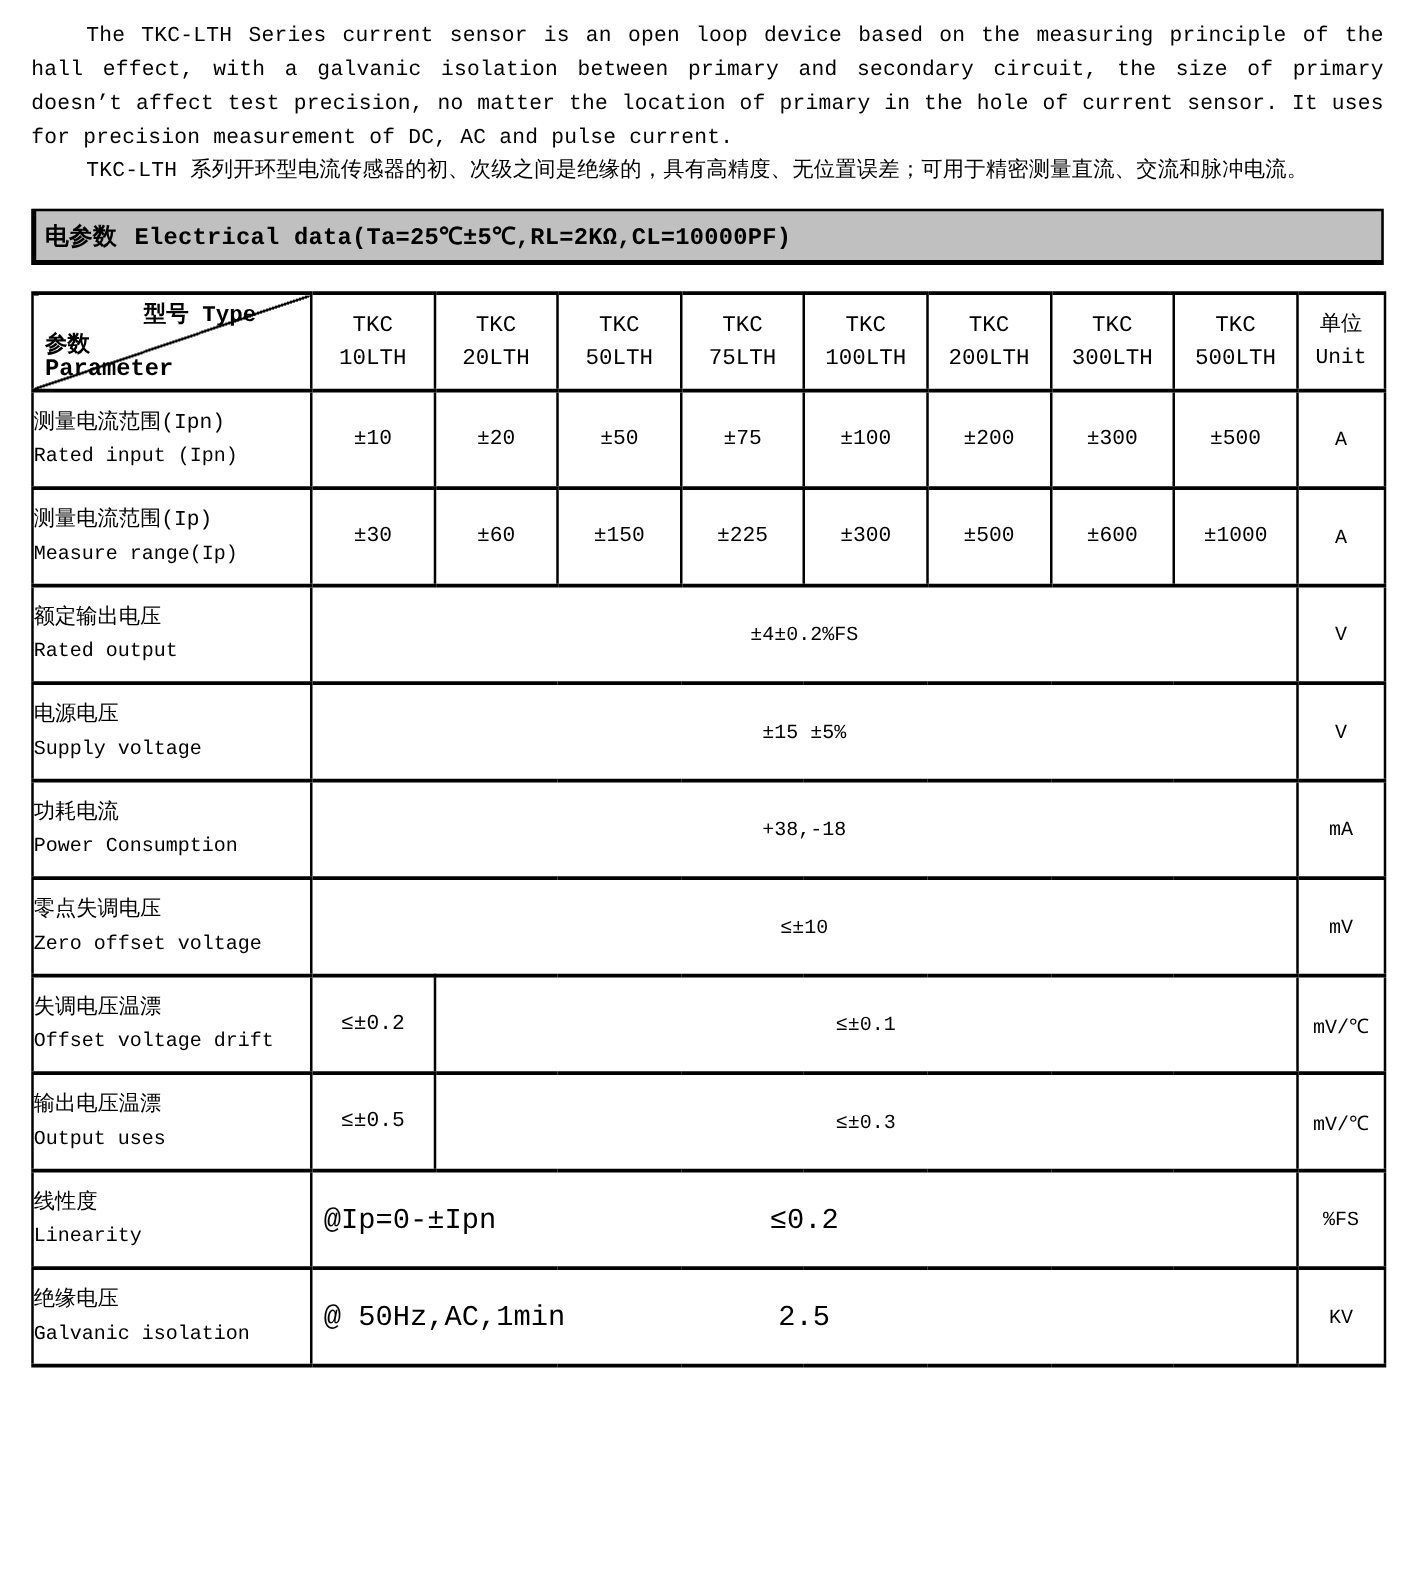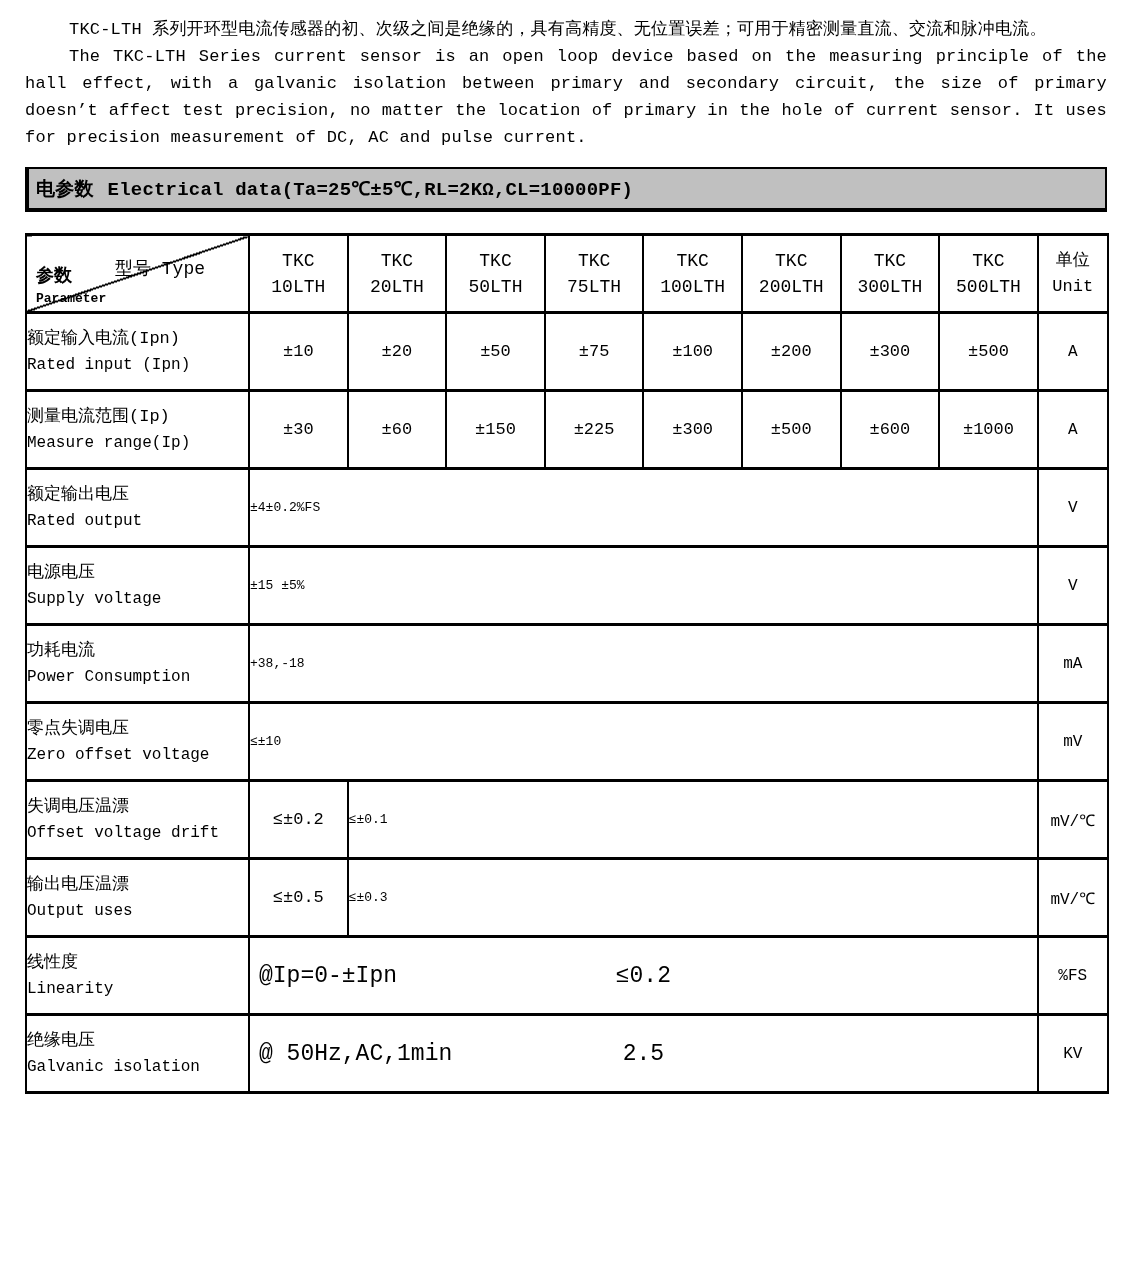--- a/index.html
+++ b/index.html
@@ -56,48 +56,48 @@
   th.unit-h { text-align: center; font-size: 17px; line-height: 26px; }
   td.label {
     text-align: left;
     padding: 4px 4px 4px 9px;
     font-size: 17px;
     line-height: 26px;
   }
   td.label .en { font-size: 16px; }
   td.val { text-align: center; font-size: 17px; }
   td.unit { text-align: center; font-size: 16px; }
-  td.merged { font-size: 13px; }
+  td.merged { text-align: center; font-size: 16px; }
   td.cond-cell { position: relative; text-align: center; font-size: 23px; }
   td.cond-cell .cond {
     position: absolute;
     left: 9px;
     top: 50%;
     transform: translateY(-50%);
     white-space: pre;
   }
   
   td.corner {
     position: relative;
     background-image: linear-gradient(to bottom right,
       transparent calc(50% - 1px), #000 calc(50% - 1px),
       #000 calc(50% + 1px), transparent calc(50% + 1px));
   }
-  td.corner .c-top   { position: absolute; top: 20px;  left: 88px; font-weight: normal; font-size: 18px; }
+  td.corner .c-top   { position: absolute; top: 3px;  left: 88px; font-weight: bold; font-size: 18px; }
   td.corner .c-mid   { position: absolute; top: 27px; left: 9px;  font-weight: bold; font-size: 18px; }
-  td.corner .c-bot   { position: absolute; bottom: 5px; left: 9px; font-weight: bold; font-size: 13px; }
+  td.corner .c-bot   { position: absolute; bottom: 5px; left: 9px; font-weight: bold; font-size: 19px; }
 </style>
 </head>
 <body>
 
 <div class="page">
 
   <div class="intro">
+    <p>The TKC-LTH Series current sensor is an open loop device based on the measuring principle of the hall effect, with a galvanic isolation between primary and secondary circuit, the size of primary doesn’t affect test precision, no matter the location of primary in the hole of current sensor. It uses for precision measurement of DC, AC and pulse current.</p>
     <p>TKC-LTH 系列开环型电流传感器的初、次级之间是绝缘的，具有高精度、无位置误差；可用于精密测量直流、交流和脉冲电流。</p>
-    <p>The TKC-LTH Series current sensor is an open loop device based on the measuring principle of the hall effect, with a galvanic isolation between primary and secondary circuit, the size of primary doesn’t affect test precision, no matter the location of primary in the hole of current sensor. It uses for precision measurement of DC, AC and pulse current.</p>
   </div>
 
   <div class="section-bar">
     <span>电参数</span><span class="sp"></span><span>Electrical data(Ta=25℃±5℃,RL=2KΩ,CL=10000PF)</span>
   </div>
 
   <table class="spec">
     <colgroup>
       <col style="width:223px">
       <col span="8" style="width:98.6px">
@@ -144,21 +144,21 @@
         <div>500LTH</div>
       </th>
       <th class="unit-h">
         <div>单位</div>
         <div>Unit</div>
       </th>
     </tr>
 
     <tr class="r">
       <td class="label">
-        <div>额定输入电流(Ipn)</div>
+        <div>测量电流范围(Ipn)</div>
         <div class="en">Rated input (Ipn)</div>
       </td>
       <td class="val">±10</td>
       <td class="val">±20</td>
       <td class="val">±50</td>
       <td class="val">±75</td>
       <td class="val">±100</td>
       <td class="val">±200</td>
       <td class="val">±300</td>
       <td class="val">±500</td>

